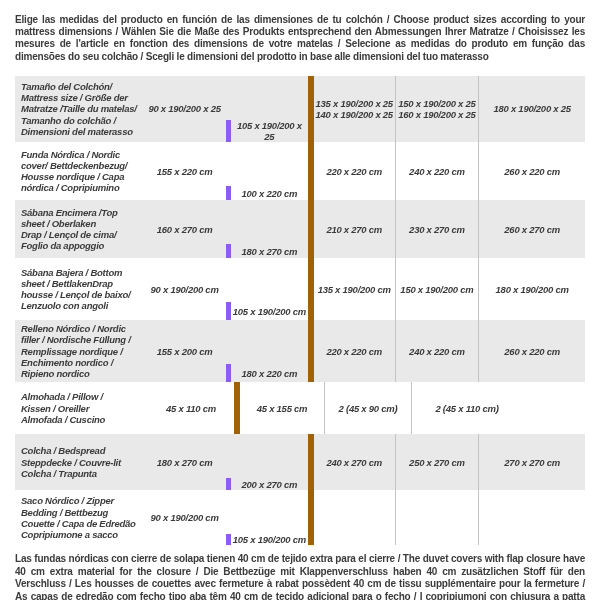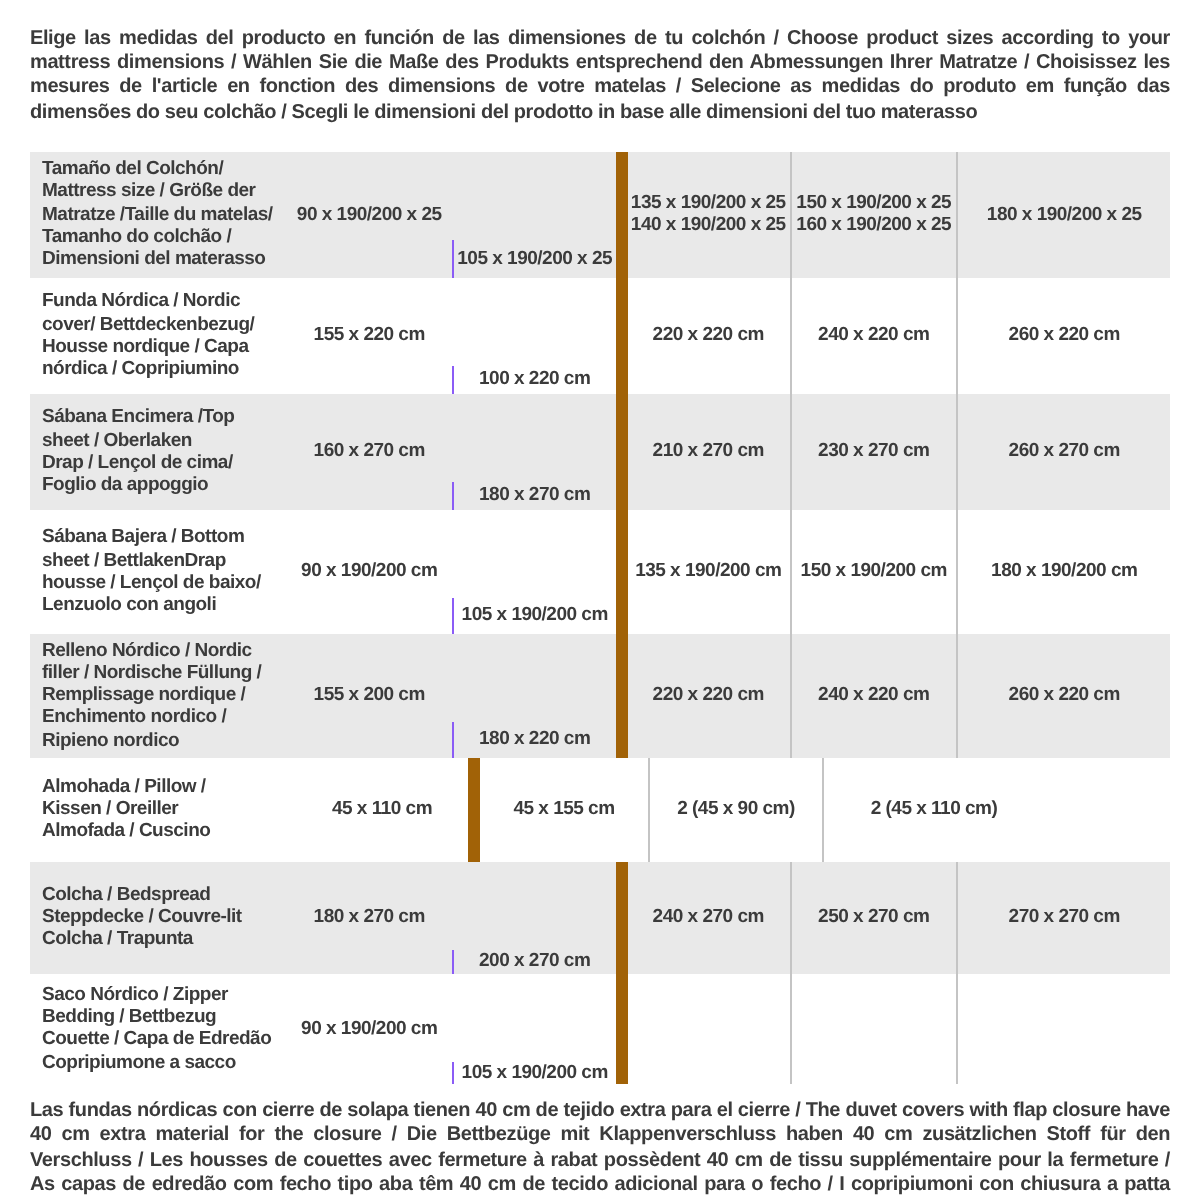--- a/index.html
+++ b/index.html
@@ -13,35 +13,35 @@
   .intro{
     margin:14px 0 13px 0;
     font-size:10px;line-height:1.22;letter-spacing:-0.2px;
     text-align:justify;
   }
   .footnote{
     margin:8px 0 0 0;
     font-size:10px;line-height:1.25;letter-spacing:-0.2px;
     text-align:justify;
   }
-  .table{width:570px;}
+  .table{width:570px;font-style:italic;}
   .row{display:flex;align-items:stretch;}
   .band{background:#e9e9e9;}
   .cell{
     box-sizing:border-box;display:flex;align-items:center;
     font-size:9.5px;letter-spacing:-0.25px;line-height:1.18;
     white-space:pre-line;
   }
   .label{
     width:133px;padding:3px 3px 3px 6px;
     justify-content:flex-start;text-align:left;
   }
   .val{justify-content:center;text-align:center;}
   .w1{width:86px;}
-  .w2{width:85px;border-left:1px solid #8b5cf6;margin-top:44px;}
+  .w2{width:85px;border-left:5px solid #8b5cf6;margin-top:44px;}
   .w3{width:90px;border-left:6px solid #a16207;}
   .w4{width:87px;border-left:1px solid #c4c4c4;}
   .w5{width:111px;border-left:1px solid #c4c4c4;}
 </style>
 </head>
 <body>
 
 <div class="page">
 
   <p class="intro">Elige las medidas del producto en función de las dimensiones de tu colchón / Choose product sizes according to your mattress dimensions / Wählen Sie die Maße des Produkts entsprechend den Abmessungen Ihrer Matratze / Choisissez les mesures de l'article en fonction des dimensions de votre matelas / Selecione as medidas do produto em função das dimensões do seu colchão / Scegli le dimensioni del prodotto in base alle dimensioni del tuo materasso</p>

